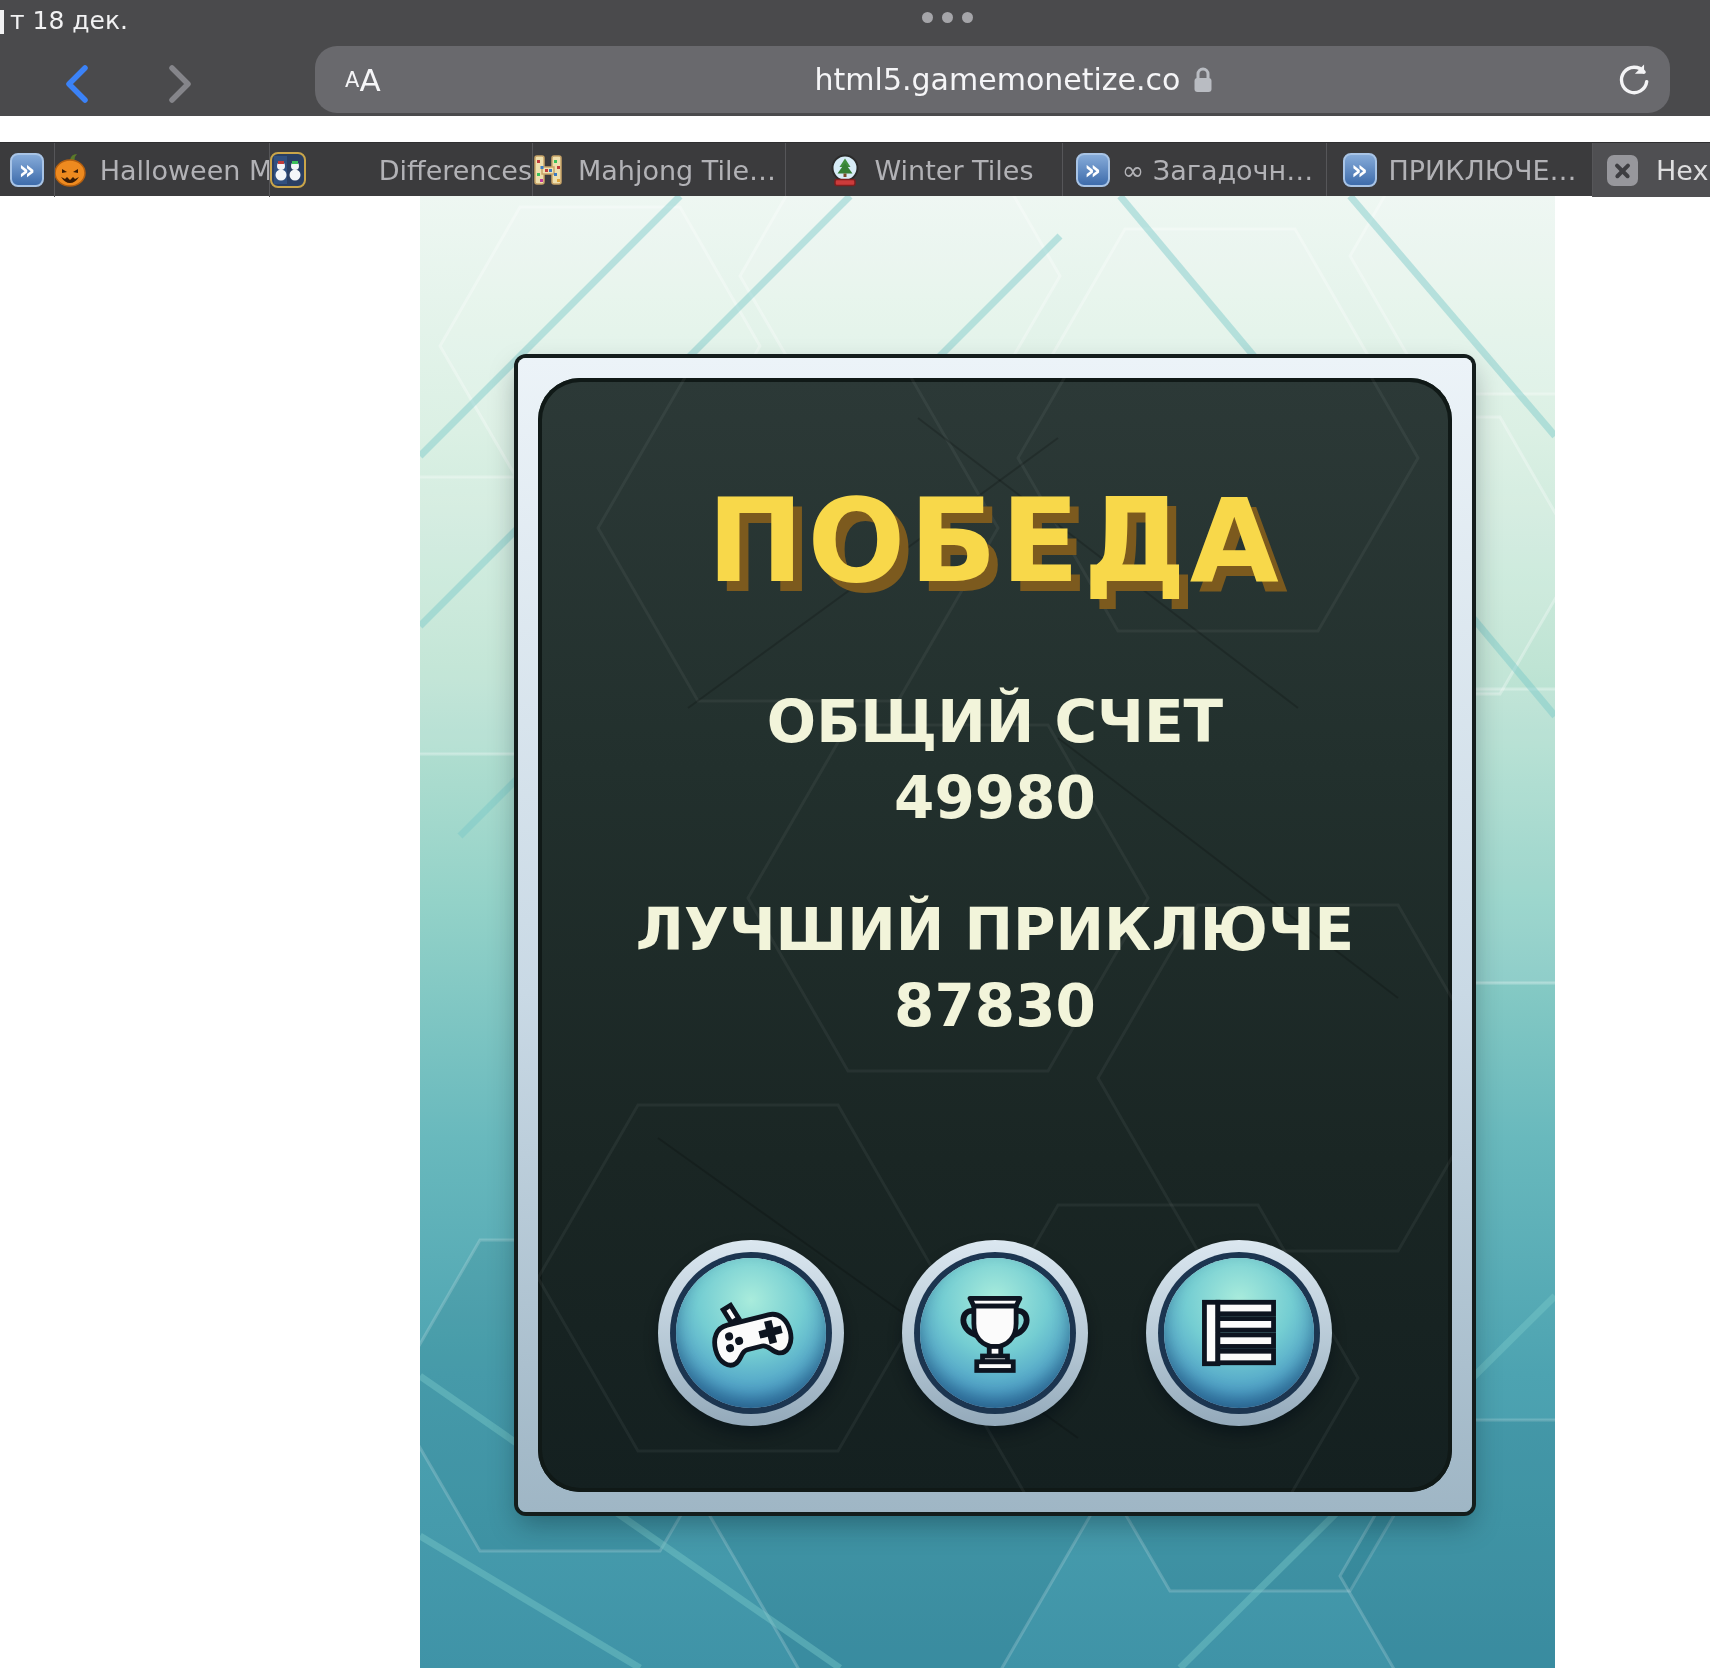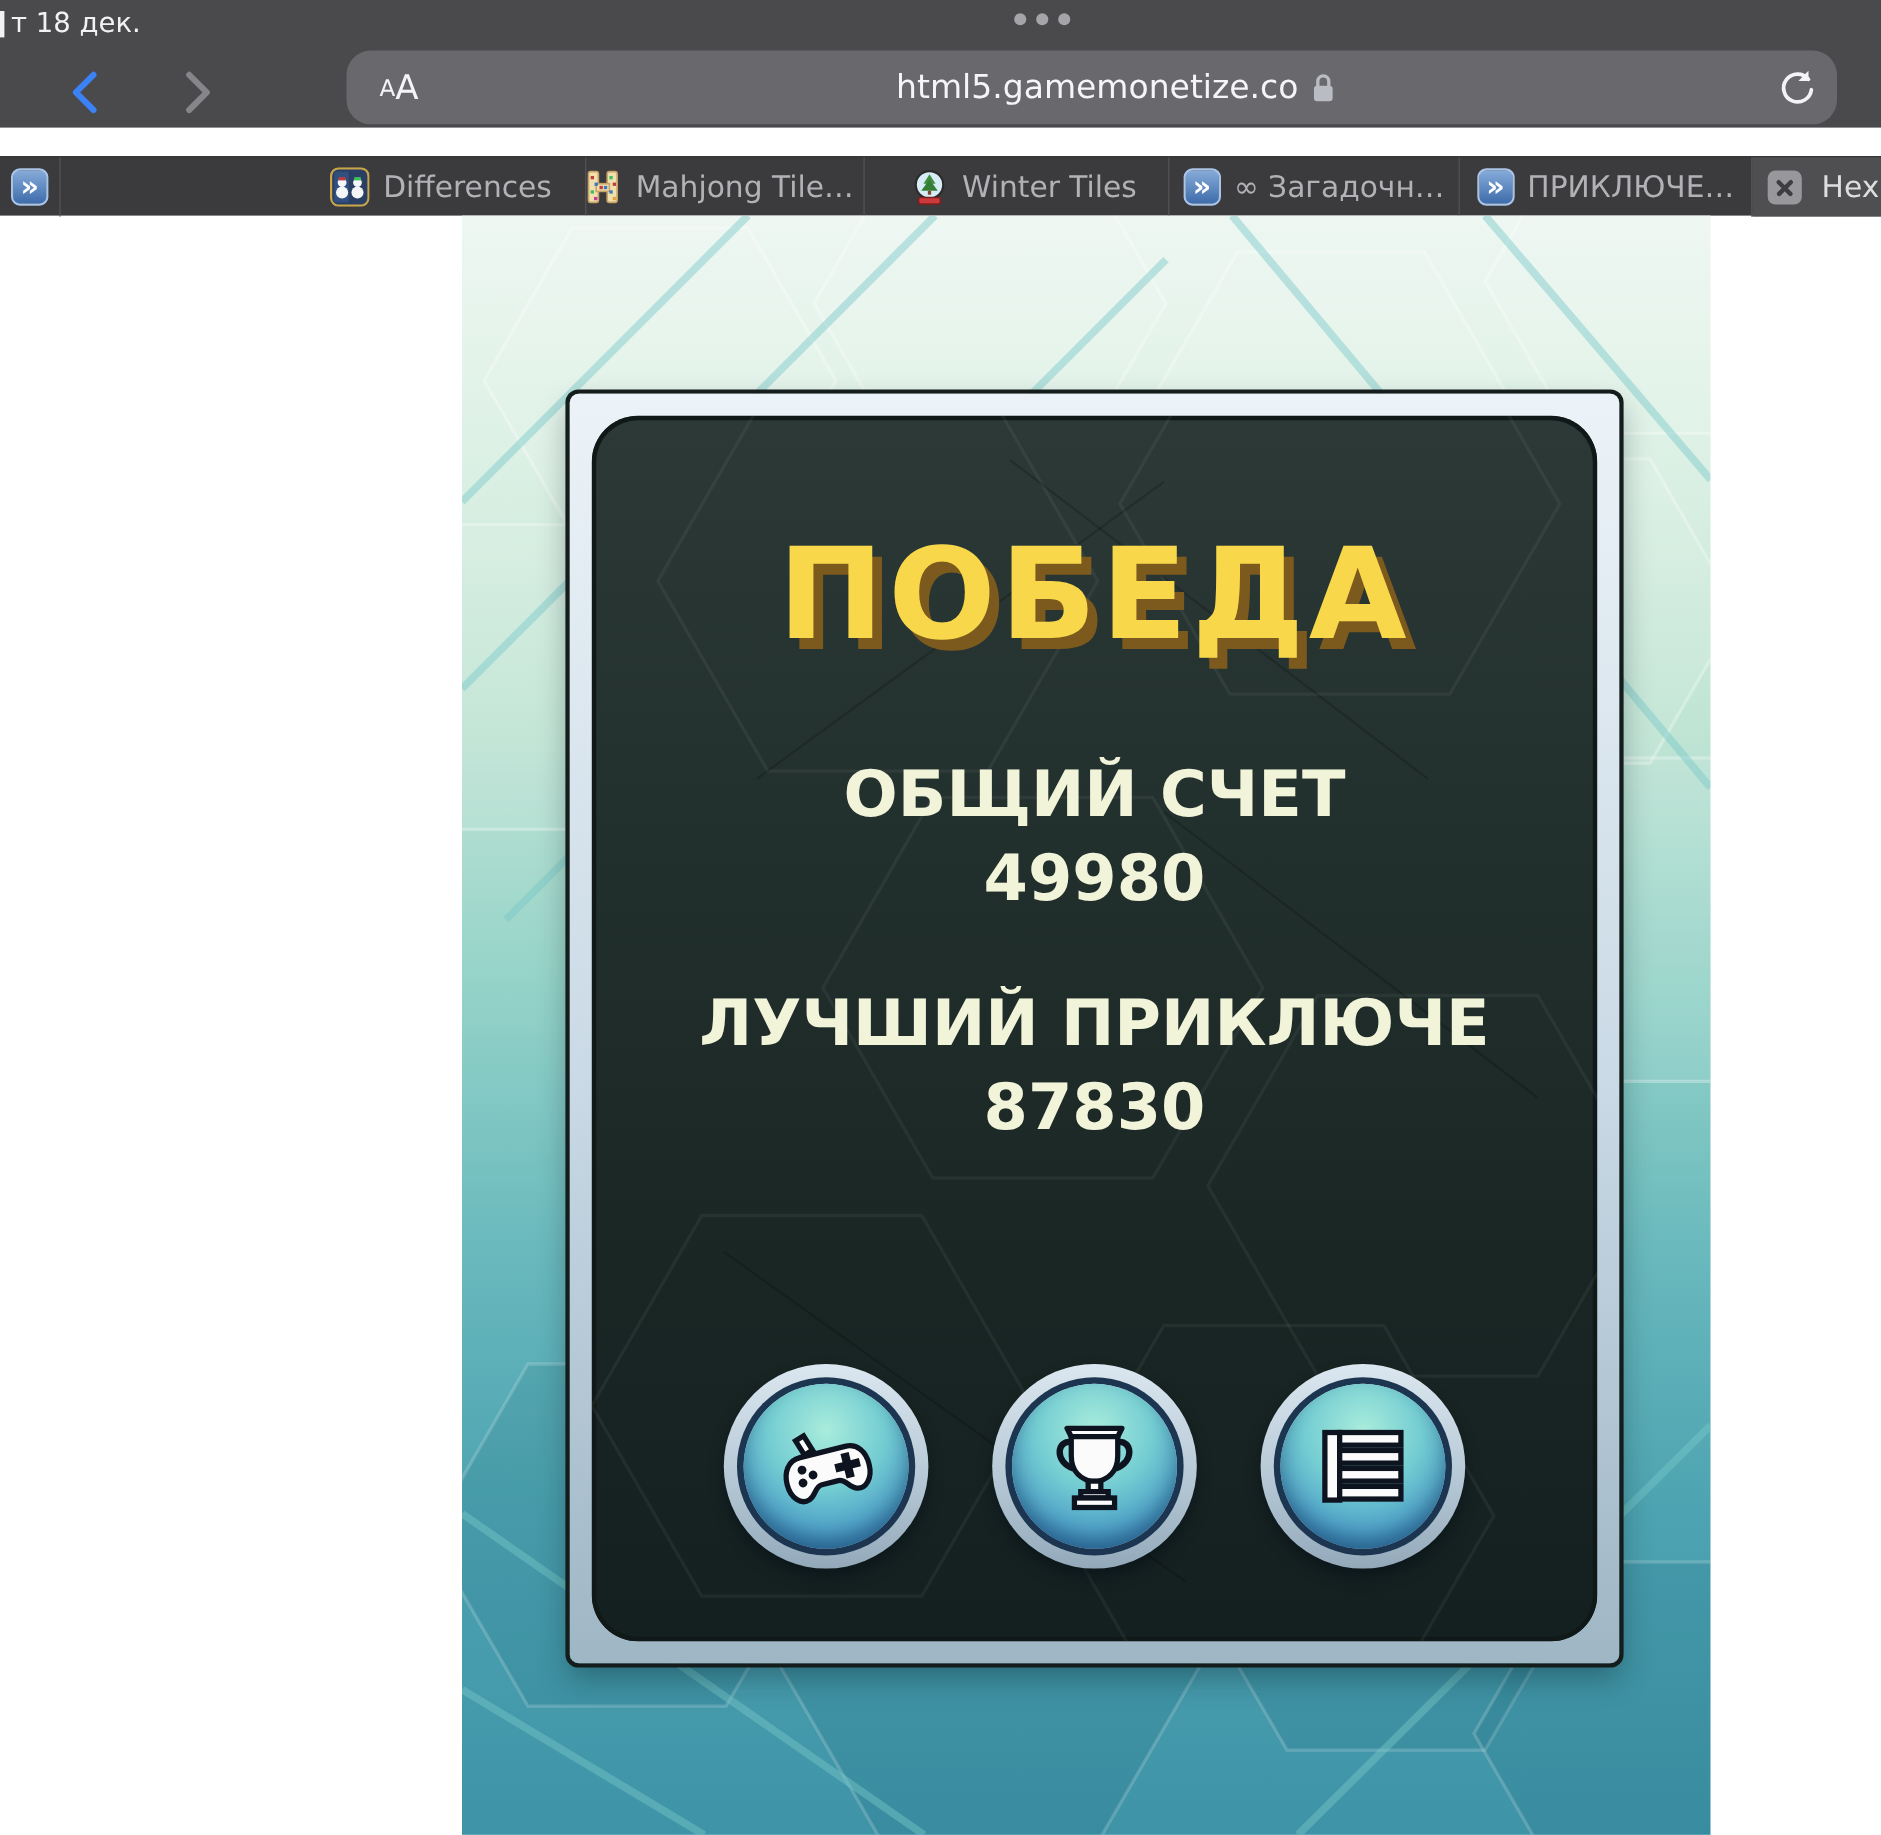--- a/index.html
+++ b/index.html
@@ -28,21 +28,21 @@
   .refresh { position:absolute; right:18px; top:15px; width:38px; height:38px; }
 
   
   .tabbar { position:absolute; left:0; top:142px; width:1710px; height:54px;
             background:#3b3b3d; border-top:1px solid #2f2f31; }
   .tab { position:absolute; top:0; height:54px; display:flex; align-items:center;
          justify-content:center; gap:12px; color:#b2b2b6; font-size:27px;
          overflow:hidden; white-space:nowrap; border-right:1px solid #565659; }
   .tab-0 { left:0; width:55px; }
   .tab-1 { left:55px; width:215px; }
-  .tab-2 { left:270px; width:263px; }
+  .tab-2 { left:270px; width:263px;justify-content:space-between; }
   .tab-3 { left:521px; width:265px; }
   .tab-4 { left:798px; width:265px; }
   .tab-5 { left:1063px; width:264px; }
   .tab-6 { left:1327px; width:266px; }
   .tab-7 { left:1593px; width:117px; background:#4f4f52; color:#dededf;
            border-right:none; justify-content:flex-start; padding-left:14px; gap:18px; }
   .ff-badge { width:34px; height:34px; border-radius:8px; flex:0 0 auto;
               background:linear-gradient(180deg,#86abd9,#3e6cab);
               border:2px solid #a8c4e6; color:#ffffff; font-size:26px; font-weight:bold;
               display:flex; align-items:center; justify-content:center; line-height:1; }
@@ -131,20 +131,30 @@
     </div>
   </div>
 </div>
 
 <div class="tabbar">
 
   <div class="tab tab-0">
     <span class="ff-badge">»</span>
   </div>
 
+  <div class="tab tab-1">
+    <svg class="tab-icon" width="36" height="36" viewBox="0 0 36 36">
+      <path d="M18 8 q1 -6 7 -6 q-3 3 -2.5 6 Z" fill="#5a7a2a"></path>
+      <ellipse cx="18" cy="21" rx="15" ry="13" fill="#ee8a1f" stroke="#b35f10" stroke-width="1.5"></ellipse>
+      <polygon points="10,17 15,20 10,21" fill="#3a1c05"></polygon>
+      <polygon points="26,17 21,20 26,21" fill="#3a1c05"></polygon>
+      <path d="M9 25 l4 2 2 -2 3 3 3 -3 2 2 4 -2 q-4 6 -9 6 q-5 0 -9 -6 Z" fill="#3a1c05"></path>
+    </svg>
+    <span>Halloween M</span>
+  </div>
 
   <div class="tab tab-2">
     <svg class="tab-icon" width="36" height="36" viewBox="0 0 36 36">
       <rect x="1" y="1" width="34" height="34" rx="7" fill="#2a3f63" stroke="#c9a54a" stroke-width="2"></rect>
       <rect x="4" y="4" width="13" height="28" fill="#31507f"></rect>
       <circle cx="11" cy="23" r="5.5" fill="#f4f6f8"></circle>
         <circle cx="11" cy="14" r="4" fill="#f4f6f8"></circle>
       <circle cx="25" cy="23" r="5.5" fill="#f4f6f8"></circle>
         <circle cx="25" cy="14" r="4" fill="#f4f6f8"></circle>
       <rect x="8" y="9" width="6" height="3" fill="#c03c3c"></rect>

